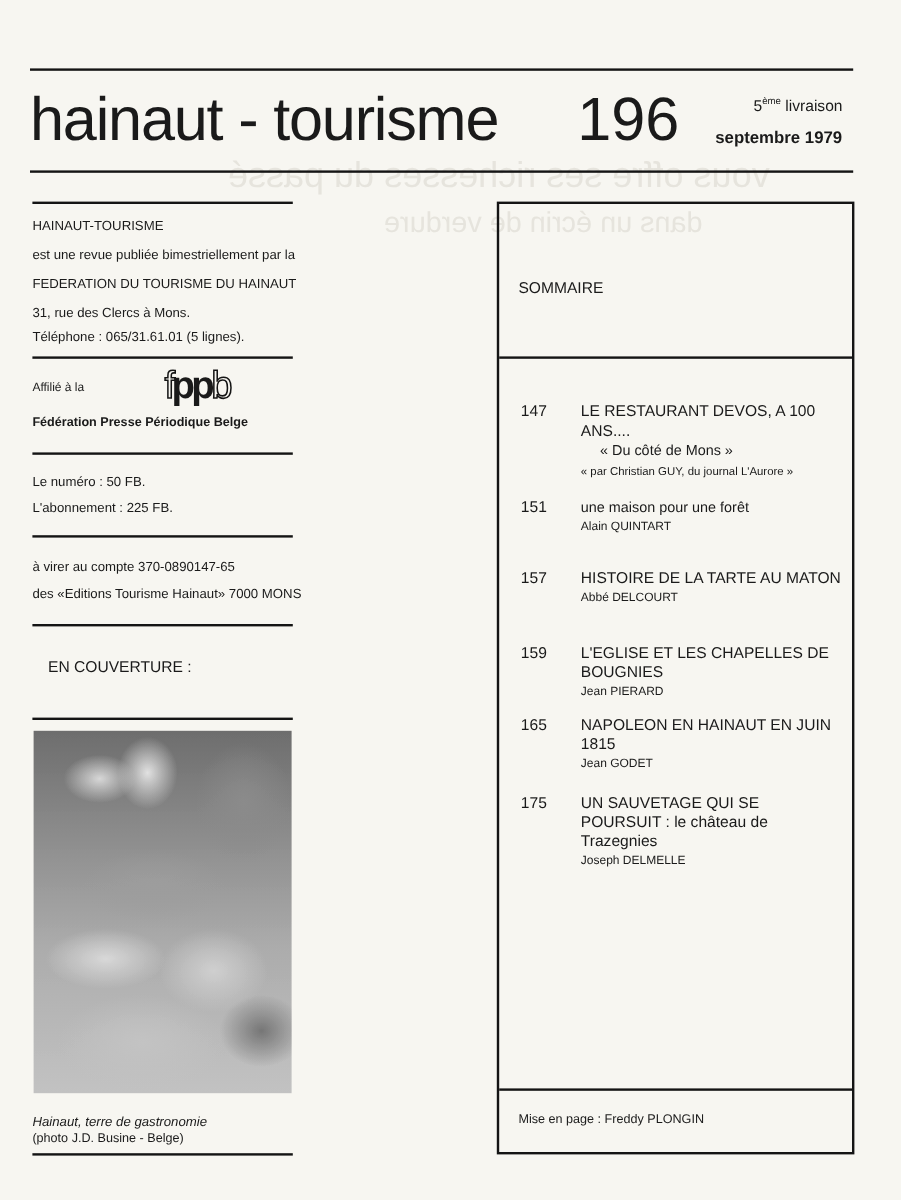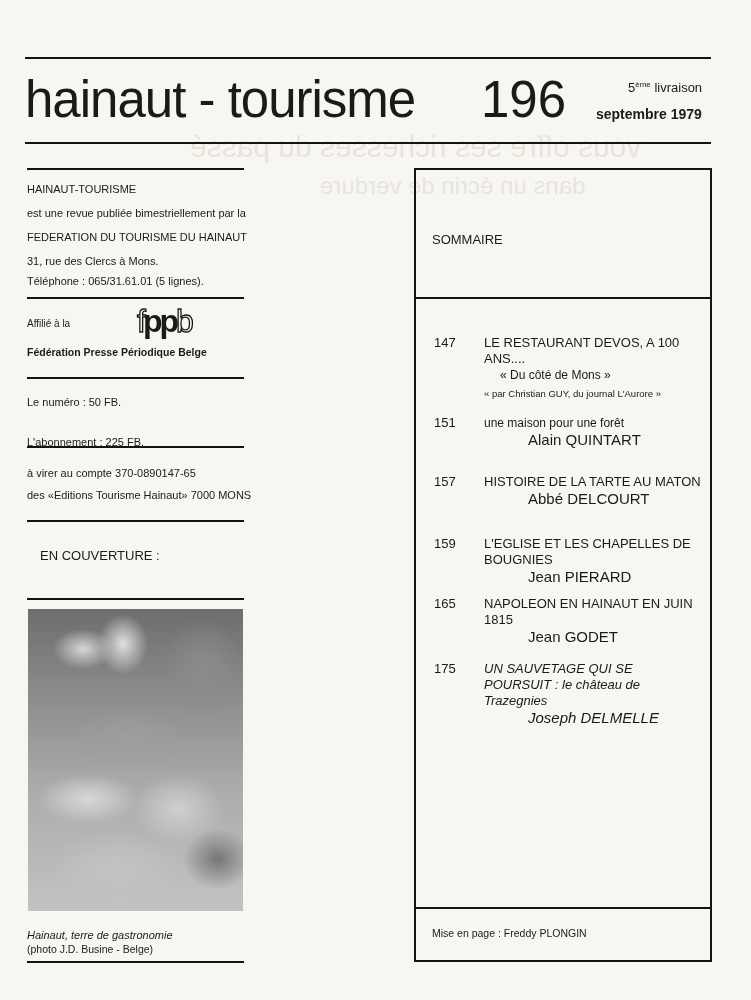--- a/index.html
+++ b/index.html
@@ -14,21 +14,21 @@
   .livr sup{font-size:8px;}
   .date{left:596px;top:106px;font-size:14px;font-weight:700;}
   .lt{position:absolute;left:27px;font-size:11px;}
   .box{position:absolute;left:414px;top:168px;width:294px;height:790px;border:2px solid #141414;}
   .box-sep{position:absolute;left:0;right:0;height:2px;background:#141414;}
   .entry{position:absolute;left:18px;right:8px;}
   .entry .pg{position:absolute;left:0;top:0;font-size:13px;}
   .entry .tt{position:absolute;left:50px;top:0;font-size:13px;line-height:16px;width:230px;}
   .entry .sub{font-size:12px;}
   .entry .sub2{font-size:9.5px;}
-  .entry .auth{font-size:15px;line-height:17px;margin-left:44px;}
+  .entry .auth{font-size:10px;line-height:17px;}
   .photo{position:absolute;left:28px;top:609px;width:215px;height:302px;
     background:
       radial-gradient(ellipse 30px 20px at 55px 40px,#cfcfcf,transparent),
       radial-gradient(ellipse 25px 30px at 95px 35px,#d8d8d8,transparent),
       radial-gradient(ellipse 40px 50px at 175px 60px,#8a8a8a,transparent),
       radial-gradient(ellipse 60px 30px at 100px 130px,#9a9a9a,transparent),
       radial-gradient(ellipse 50px 25px at 60px 190px,#d0d0d0,transparent),
       radial-gradient(ellipse 45px 35px at 150px 200px,#c8c8c8,transparent),
       radial-gradient(ellipse 70px 40px at 90px 260px,#bdbdbd,transparent),
       radial-gradient(ellipse 35px 30px at 190px 250px,#777,transparent),
@@ -57,21 +57,21 @@
 <div class="lt" style="top:255px;">31, rue des Clercs à Mons.</div>
 <div class="lt" style="top:275px;">Téléphone : 065/31.61.01 (5 lignes).</div>
 <div class="rule" style="left:27px;top:297px;width:217px;height:2px;"></div>
 
 <div class="lt" style="top:318px;font-size:10px;">Affilié à la</div>
 <div class="logo"><span class="o">f</span><span>pp</span><span class="o">b</span></div>
 <div class="lt" style="top:346px;font-size:10.5px;font-weight:bold;">Fédération Presse Périodique Belge</div>
 <div class="rule" style="left:27px;top:377px;width:217px;height:2px;"></div>
 
 <div class="lt" style="top:396px;">Le numéro : 50 FB.</div>
-<div class="lt" style="top:436px;text-align:center;">L'abonnement : 225 FB.</div>
+<div class="lt" style="top:418px;text-align:center;">L'abonnement : 225 FB.</div>
 <div class="rule" style="left:27px;top:446px;width:217px;height:2px;"></div>
 
 <div class="lt" style="top:467px;">à virer au compte 370-0890147-65</div>
 <div class="lt" style="top:489px;">des «Editions Tourisme Hainaut» 7000 MONS</div>
 <div class="rule" style="left:27px;top:520px;width:217px;height:2px;"></div>
 
 <div class="lt" style="top:548px;font-size:13px;margin-left:13px;">EN COUVERTURE :</div>
 <div class="rule" style="left:27px;top:598px;width:217px;height:2px;"></div>
 
 <div class="photo"></div>
@@ -119,21 +119,21 @@
   <div class="entry" style="top:426px;">
     <div class="pg">165</div>
     <div class="tt">
       <div>NAPOLEON EN HAINAUT EN JUIN 1815</div>
       <div class="auth">Jean GODET</div>
     </div>
   </div>
 
   <div class="entry" style="top:491px;">
     <div class="pg">175</div>
-    <div class="tt" style="width:190px;font-style:italic;">
+    <div class="tt" style="width:190px;">
       <div>UN SAUVETAGE QUI SE POURSUIT : le château de Trazegnies</div>
       <div class="auth">Joseph DELMELLE</div>
     </div>
   </div>
 
   <div class="box-sep" style="top:737px;"></div>
   <div class="abs" style="left:16px;top:757px;font-size:10.5px;">Mise en page : Freddy PLONGIN</div>
 </div>
 
 </body></html>

